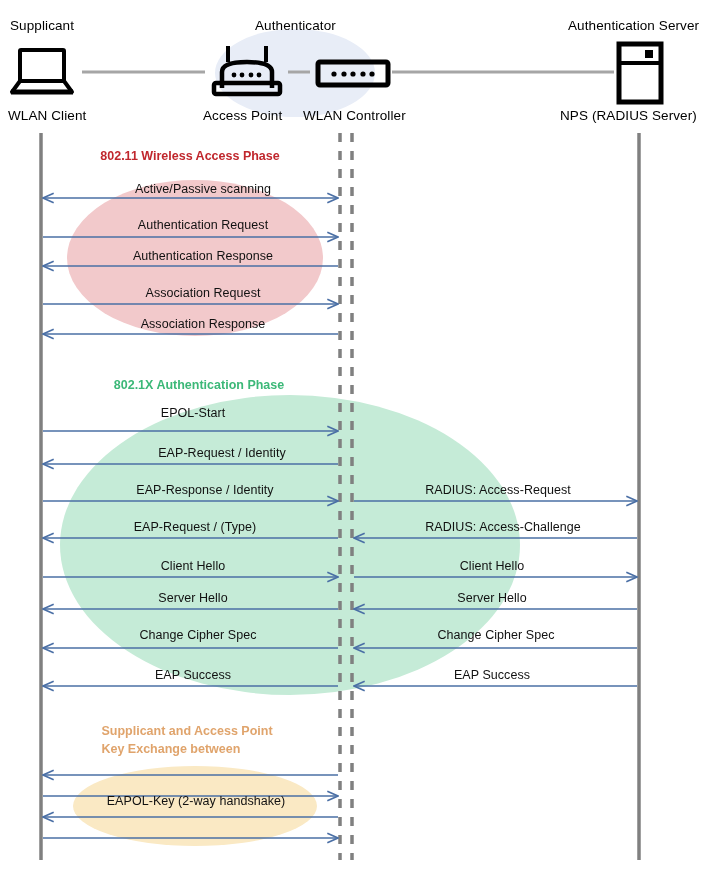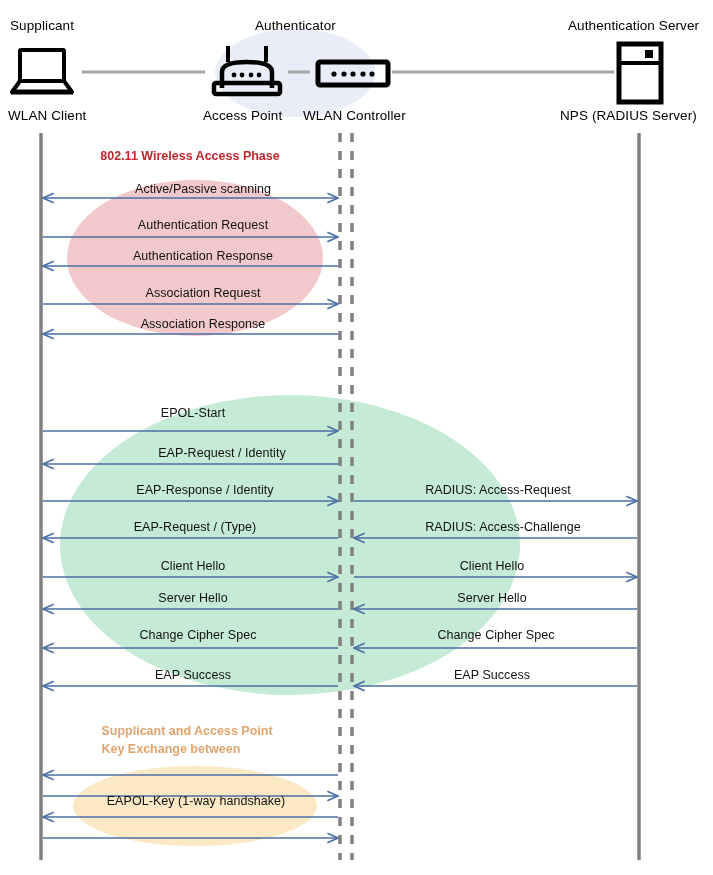--- a/index.html
+++ b/index.html
@@ -173,20 +173,21 @@
     <div class="node-title" style="left:10px; top:18px;">Supplicant</div>
     <div class="node-title" style="left:255px; top:18px;">Authenticator</div>
     <div class="node-title" style="left:558px; top:18px;margin-left:10px;">Authentication Server</div>
 
     <div class="node-sub" style="left:8px; top:108px;">WLAN Client</div>
     <div class="node-sub" style="left:203px; top:108px;">Access Point</div>
     <div class="node-sub" style="left:303px; top:108px;">WLAN Controller</div>
     <div class="node-sub" style="left:560px; top:108px;">NPS (RADIUS Server)</div>
 
     <div class="phase-title phase-red" style="left:190px; top:147px; transform:translateX(-50%);">802.11 Wireless Access Phase</div>
+    <div class="phase-title phase-green" style="left:199px; top:376px; transform:translateX(-50%);">802.1X Authentication Phase</div>
     <div class="phase-title phase-orange" style="left:187px; top:722px; transform:translateX(-50%);">
       <div>Supplicant and Access Point</div>
       <div>Key Exchange between</div>
     </div>
 
     <div class="msg-label" style="left:203px; top:182px;">Active/Passive scanning</div>
     <div class="msg-label" style="left:203px; top:218px;">Authentication Request</div>
     <div class="msg-label" style="left:203px; top:249px;">Authentication Response</div>
     <div class="msg-label" style="left:203px; top:286px;">Association Request</div>
     <div class="msg-label" style="left:203px; top:317px;">Association Response</div>
@@ -200,16 +201,16 @@
     <div class="msg-label" style="left:198px; top:628px;">Change Cipher Spec</div>
     <div class="msg-label" style="left:193px; top:668px;">EAP Success</div>
 
     <div class="msg-label" style="left:498px; top:483px;">RADIUS: Access-Request</div>
     <div class="msg-label" style="left:503px; top:520px;">RADIUS: Access-Challenge</div>
     <div class="msg-label" style="left:492px; top:559px;">Client Hello</div>
     <div class="msg-label" style="left:492px; top:591px;">Server Hello</div>
     <div class="msg-label" style="left:496px; top:628px;">Change Cipher Spec</div>
     <div class="msg-label" style="left:492px; top:668px;">EAP Success</div>
 
-    <div class="msg-label" style="left:196px; top:794px;">EAPOL-Key (1-way handshake)</div>
+    <div class="msg-label" style="left:196px; top:794px;">EAPOL-Key (2-way handshake)</div>
 
   </div>
 </div>
 
 </body></html>

